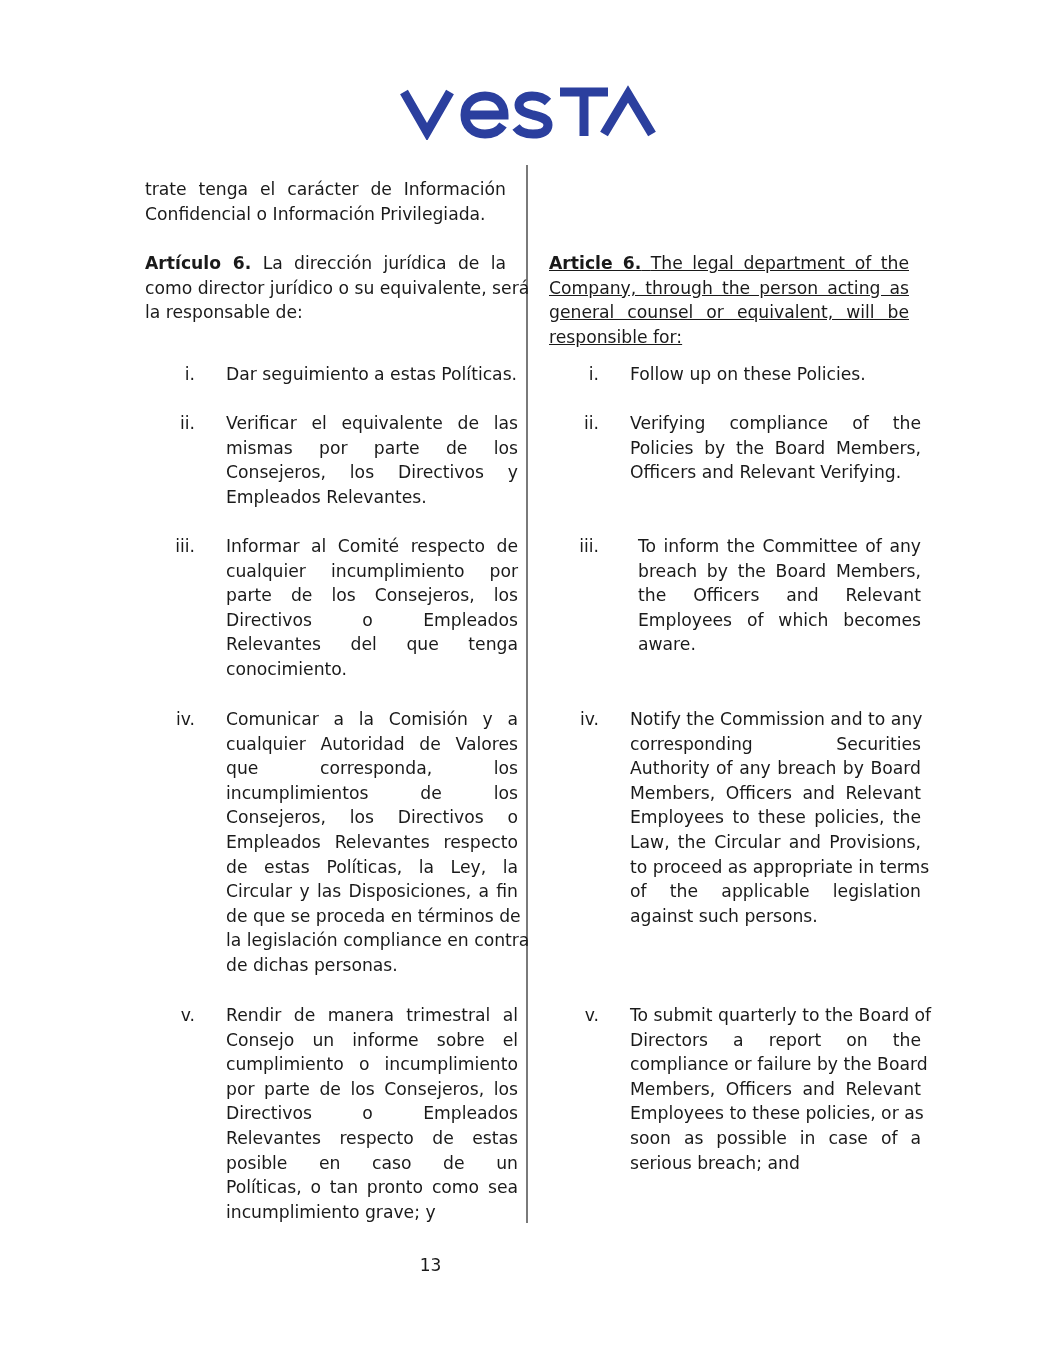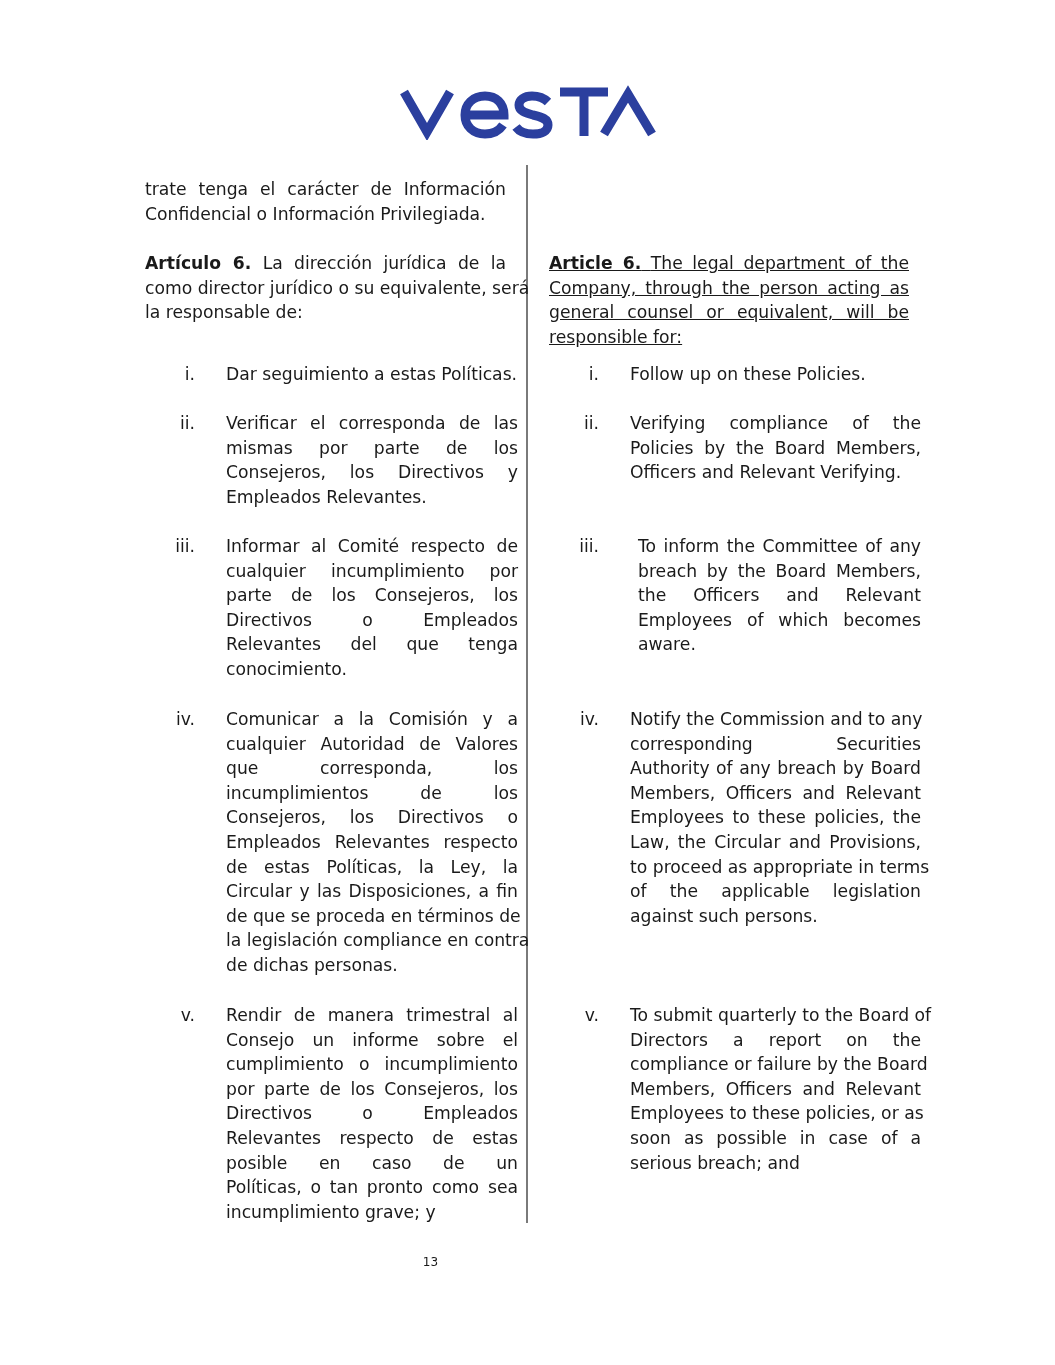--- a/index.html
+++ b/index.html
@@ -12,21 +12,21 @@
     .col-en { left: 537px; width: 384px; }
     .para { position: absolute; left: 0; right: 0; margin: 12px; }
     .para b { font-weight: bold; }
     .item { position: absolute; left: 0; right: 0; }
     .num { position: absolute; text-align: right; width: 62px; left: 0; }
     .itext { position: absolute; right: 0; text-align: justify; }
     .col-es .itext { left: 93px; }
     .col-en .itext { left: 93px; }
     .col-en .item-3 .itext { left: 101px; }
     .page-num { position: absolute; left: 0; width: 861px; top: 1255px; text-align: center;
-                font-size: 12px; }
+                font-size: 17px; }
     .line { display: block; text-align: justify; text-align-last: justify; height: 24.6px; white-space: nowrap; }
     .line.last { text-align-last: left; }
   </style>
 </head>
 <body>
 
 <svg class="logo" viewBox="0 0 256 56" xmlns="http://www.w3.org/2000/svg">
   <g fill="none" stroke="#2b3f9e" stroke-width="9" stroke-linejoin="miter">
 
     <polyline points="4,8 27,48 50,8"></polyline>
@@ -58,21 +58,21 @@
   <div id="es-items">
       <div class="item item-1" style="top: 362px;">
         <span class="num">i.</span>
         <div class="itext">
           <span class="line last">Dar seguimiento a estas Políticas.</span>
         </div>
       </div>
       <div class="item item-2" style="top: 411px;">
         <span class="num">ii.</span>
         <div class="itext">
-          <span class="line">Verificar el corresponda de las</span>
+          <span class="line">Verificar el equivalente de las</span>
           <span class="line">mismas por parte de los</span>
           <span class="line">Consejeros, los Directivos y</span>
           <span class="line last">Empleados Relevantes.</span>
         </div>
       </div>
       <div class="item item-3" style="top: 534px;">
         <span class="num">iii.</span>
         <div class="itext">
           <span class="line">Informar al Comité respecto de</span>
           <span class="line">cualquier incumplimiento por</span>

